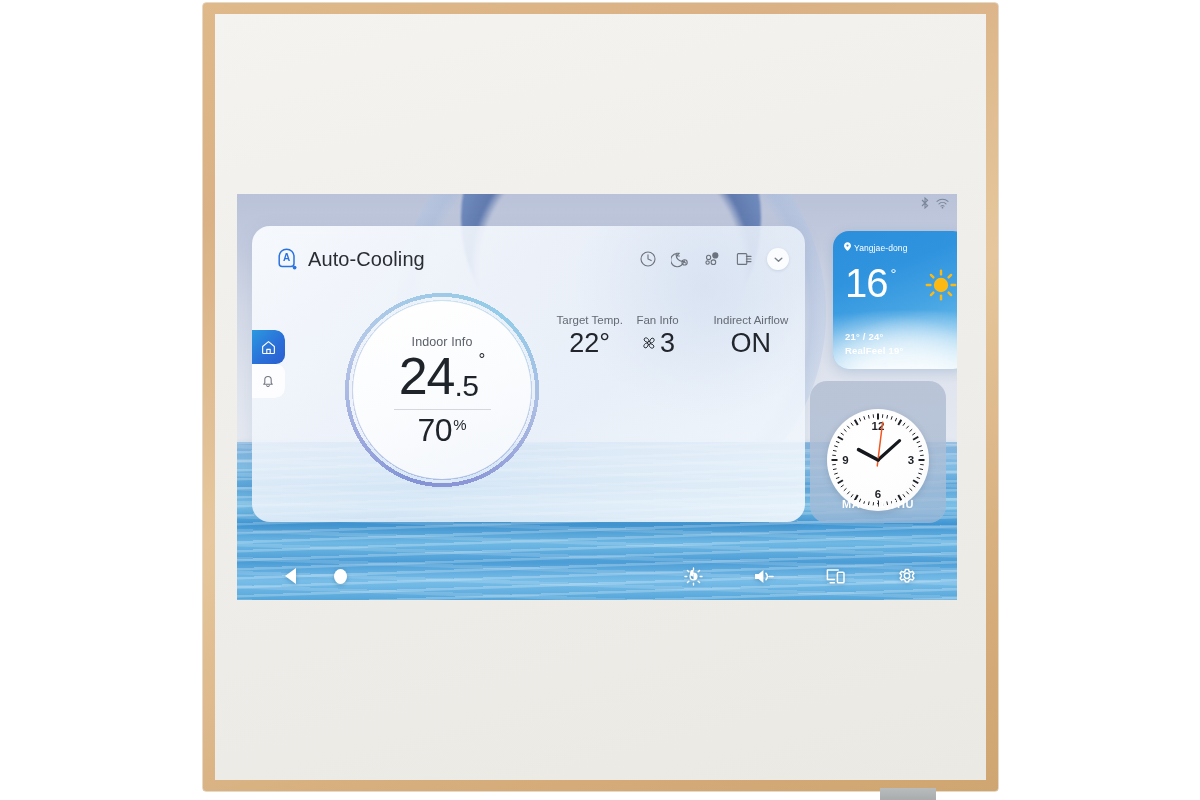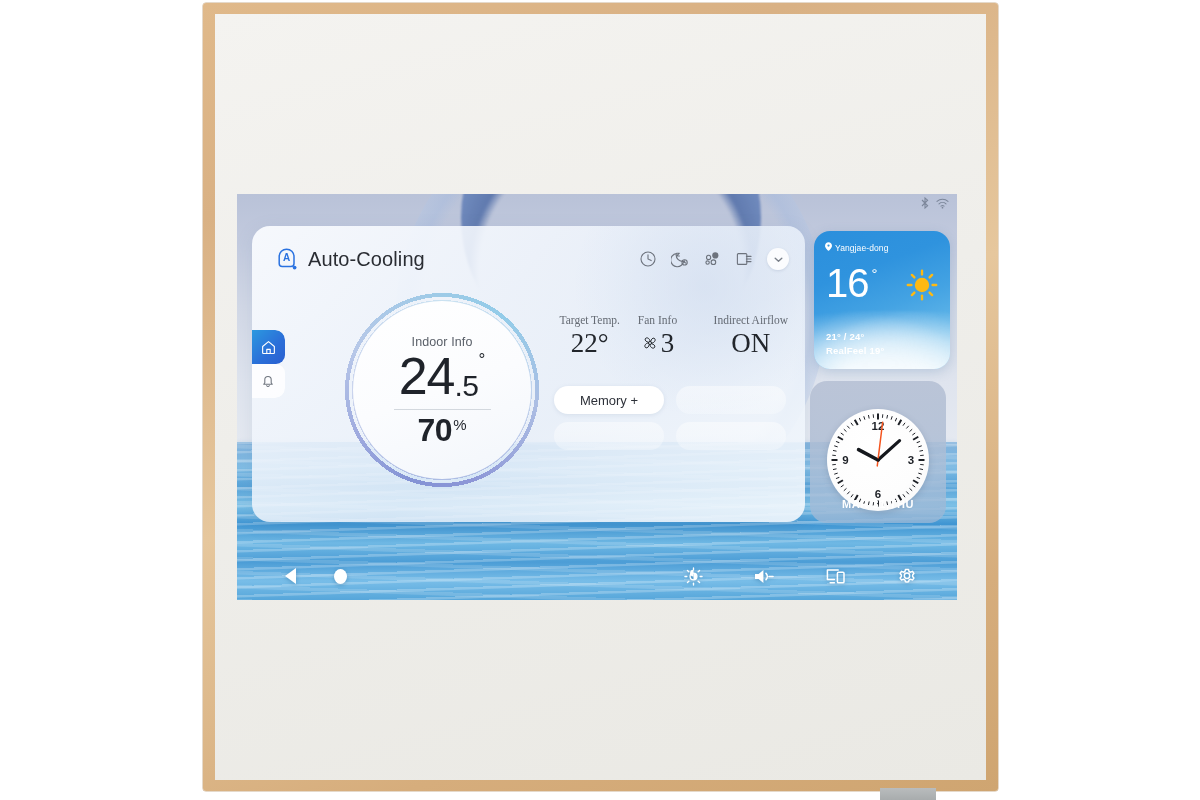--- a/index.html
+++ b/index.html
@@ -194,30 +194,30 @@
     background: linear-gradient(160deg,#ffffff 0%, #fbfcfe 50%, #f2f6fb 100%);
     display:flex; flex-direction:column; align-items:center; justify-content:center;
   }
   #indoor-label { font-size:12.5px; color:#5a6069; margin-bottom:1px; letter-spacing:.1px; }
   #indoor-temp-row { display:flex; align-items:flex-start; line-height:1; }
   #indoor-temp-int { font-size:52px; color:#1f232a; font-weight:300; letter-spacing:-1px; }
   #indoor-temp-dec { font-size:30px; color:#1f232a; font-weight:300; letter-spacing:-.5px; align-self:flex-end; padding-bottom:1px;}
   #indoor-temp-unit { font-size:17px; color:#1f232a; font-weight:300; margin-top:1px; }
   #dial-divider { width:97px; height:1px; background:#d3d8de; margin:7px 0 4px; }
   #indoor-hum-row { display:flex; align-items:flex-start; line-height:1; }
-  #indoor-hum { font-size:32px; color:#1f232a; font-weight:700; letter-spacing:-.5px;}
+  #indoor-hum { font-size:32px; color:#1f232a; font-weight:400; letter-spacing:-.5px;}
   #indoor-hum-unit { font-size:15px; color:#1f232a; font-weight:300; margin-top:3px; margin-left:1px;}
 
   
   #controls {
     position:absolute; left:302px; top:88px; width:238px;
   }
   #control-labels { display:flex; }
   #control-values { display:flex; margin-top:2px;justify-content:center; }
-  .ctl { text-align:center;font-family:Liberation Serif, serif; }
+  .ctl { text-align:center; }
   .ctl-tt { width:78px; }
   .ctl-fs { width:70px; }
   .ctl-ia { width:90px;margin-left:20px; }
   .ctl-label { font-size:11.5px; color:#646a73; letter-spacing:0; }
   .ctl-value { font-size:27px; color:#22262c; font-weight:300; line-height:1.18; }
   .ctl-value-fan { display:flex; align-items:center; justify-content:center; gap:2px; }
   .ctl-value-fan svg { width:18px; height:18px; color:#22262c; }
 
   #pill-grid {
     position:absolute; left:302px; top:160px;
@@ -231,21 +231,21 @@
     display:flex; align-items:center; justify-content:center;
   }
   .pill.filled {
     background: #ffffff;
     box-shadow: 0 1px 4px rgba(110,135,170,.16);
   }
   .pill-label { font-size:13px; color:#2d3139; }
 
   
   #weather-widget {
-    position:absolute; left:577px; top:37px;
+    position:absolute; left:596px; top:37px;
     width:136px; height:138px;
     border-radius:16px;
     overflow:hidden;
     background: linear-gradient(160deg,#2b8fdc 0%, #2f93de 30%, #44a3e3 55%, #63b7e9 78%, #8ccdf0 100%);
     box-shadow: 0 3px 12px rgba(60,110,160,.22);
   }
   #weather-clouds {
     position:absolute; left:-12px; bottom:-20px; width:170px; height:78px;
     background:
       radial-gradient(ellipse at 28% 78%, rgba(255,255,255,.85) 0%, rgba(255,255,255,.42) 40%, rgba(255,255,255,0) 70%),
@@ -464,34 +464,20 @@
               </span>
               <span>3</span>
             </div>
           </div>
           <div class="ctl ctl-ia">
             <div class="ctl-value">ON</div>
           </div>
         </div>
       </div>
 
-      <div id="pill-grid">
-        <div class="pill filled">
-          <span class="pill-label">Memory +</span>
-        </div>
-        <div class="pill">
-          <span class="pill-label"></span>
-        </div>
-        <div class="pill">
-          <span class="pill-label"></span>
-        </div>
-        <div class="pill">
-          <span class="pill-label"></span>
-        </div>
-      </div>
     </div>
 
     <div id="weather-widget">
       <div id="weather-clouds"></div>
       <div id="weather-loc">
         <span>
           <svg width="7" height="9" viewBox="0 0 8 10" fill="#ffffff">
             <path d="M4 0 C1.8 0 0 1.8 0 4 C0 6.6 4 10 4 10 C4 10 8 6.6 8 4 C8 1.8 6.2 0 4 0 Z"></path>
             <circle cx="4" cy="3.9" r="1.3" fill="#3a98dd"></circle>
           </svg>

